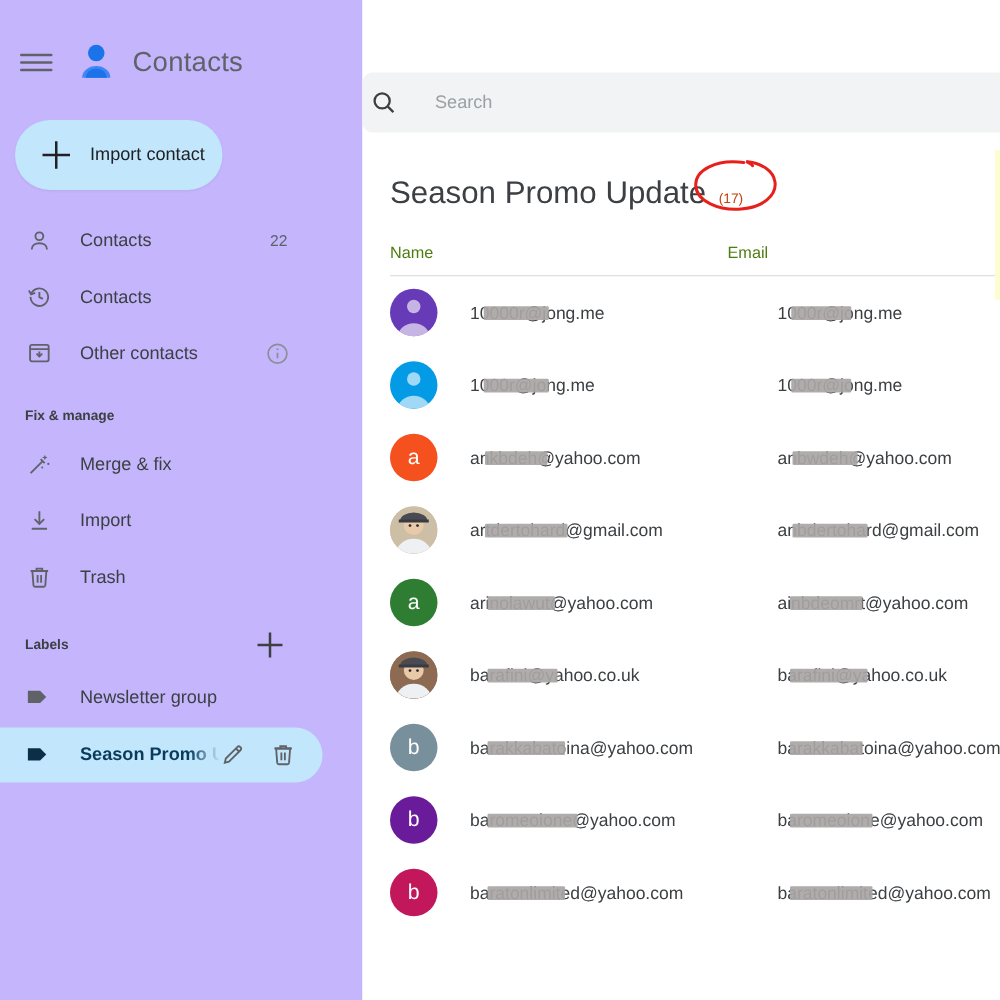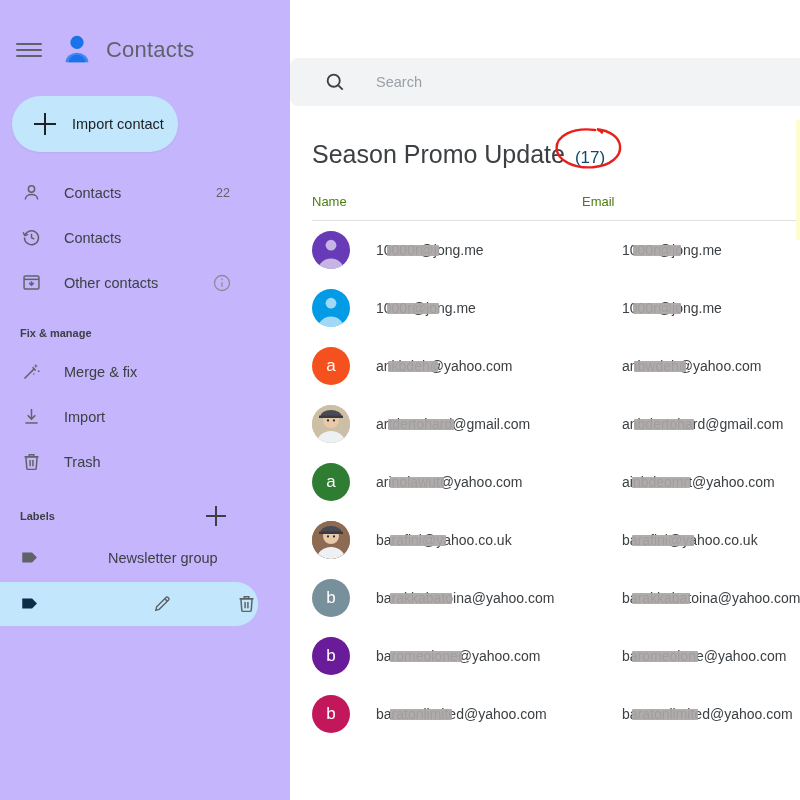--- a/index.html
+++ b/index.html
@@ -82,60 +82,59 @@
   }
   .section-head .plusbtn::before { left: 0; top: 9px; width: 20px; height: 2px; }
   .section-head .plusbtn::after { top: 0; left: 9px; height: 20px; width: 2px; }
 
   .label-item {
     display: flex; align-items: center;
     height: 44px; margin: 2px 0;
     padding: 0 10px 0 20px;
     border-radius: 0 24px 24px 0;
     cursor: pointer;
-    gap: 44px;
   }
   .label-item.selected { background: #c2e7fd; width: 258px; }
   .label-item .tagico { width: 22px; height: 22px; margin-right: 22px; flex: 0 0 22px; }
   .label-item .txt {
     font-size: 14.5px; color: #3c4043; flex: 1;
     white-space: nowrap; overflow: hidden;
     -webkit-mask-image: linear-gradient(to right, #000 78%, transparent 100%);
             mask-image: linear-gradient(to right, #000 78%, transparent 100%);
   }
   .label-item.selected .txt { color: #0b3b5c; font-weight: 700; }
   .label-item .act { width: 22px; height: 22px; flex: 0 0 22px; cursor: pointer; }
   .label-item .act.pencil { margin-right: 18px; }
   .label-item .act.trash { margin-right: 10px; }
 
   
   .main { flex: 1; height: 800px; position: relative; background: #fff; overflow: hidden; }
   .searchbar {
     margin-top: 58px;
     height: 48px; background: #f1f3f4;
     display: flex; align-items: center;
-    padding-left: 34px;
+    padding-left: 6px;
     border-radius: 8px 0 0 8px;
     width: 100%;
   }
   .searchbar .sico { width: 22px; height: 22px; margin-right: 28px; flex: 0 0 22px; }
   .searchbar input {
     border: none; outline: none; background: transparent;
     font-family: "Liberation Sans", sans-serif;
     font-size: 14.5px; color: #3c4043; width: 80%;
   }
   .searchbar input::placeholder { color: #9aa0a6; }
 
   .page-title {
     margin: 34px 0 0 22px;
     font-size: 25px; color: #3c4043; font-weight: 400;
     display: flex; align-items: baseline;
     position: relative;
   }
-  .page-title .cnt { font-size: 17px; color: #0c4a6e; margin-left: 10px; }
+  .page-title .cnt { font-size: 11px; color: #c2410c; margin-left: 10px; }
   .annot-circle {
     position: absolute; left: 241px; top: -14px;
     width: 70px; height: 44px; pointer-events: none;
   }
 
   .table { margin: 24px 0 0 22px; width: 778px; }
   .thead {
     display: flex; align-items: center; height: 28px;
     border-bottom: 1px solid #e0e0e0; padding-bottom: 10px;
   }

